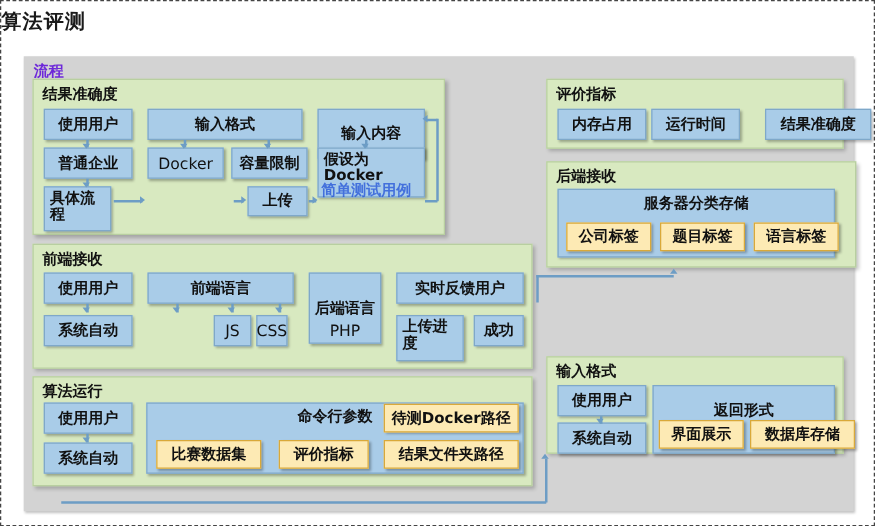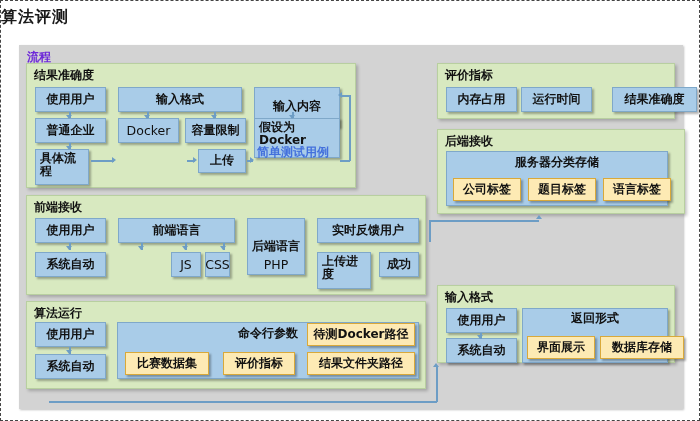--- a/index.html
+++ b/index.html
@@ -269,21 +269,21 @@
       <div class="bbox topalign" style="left:8px; top:21px; width:222px; height:55px; justify-content:center; align-items:flex-start; padding-top:4px;">服务器分类存储</div>
       <div class="ybox" style="left:15px; top:48px; width:68px; height:23px;">公司标签</div>
       <div class="ybox" style="left:90px; top:48px; width:68px; height:23px;">题目标签</div>
       <div class="ybox" style="left:165px; top:48px; width:68px; height:23px;">语言标签</div>
     </div>
 
     <div class="group" style="left:418px; top:240px; width:238px; height:78px;">
       <div class="group-label">输入格式</div>
       <div class="bbox" style="left:8px; top:22px; width:71px; height:25px;">使用用户</div>
       <div class="bbox" style="left:8px; top:52px; width:71px; height:25px;">系统自动</div>
-      <div class="bbox topalign" style="left:84px; top:22px; width:146px; height:55px; justify-content:center; align-items:flex-start; padding-top:3px;">返回形式</div>
+      <div class="bbox topalign" style="left:84px; top:22px; width:146px; height:55px; justify-content:center; align-items:flex-start; padding-top:13px;">返回形式</div>
       <div class="ybox" style="left:89px; top:50px; width:68px; height:23px;">界面展示</div>
       <div class="ybox" style="left:162px; top:50px; width:84px; height:23px;">数据库存储</div>
       <div class="conn conn-v" style="left:42px; top:47px; height:6px;"></div>
       <div class="arrowhead-down" style="left:39px; top:49px;"></div>
     </div>
 
     <div class="conn conn-v" style="left:410px; top:175px; height:22px;"></div>
     <div class="conn conn-h" style="left:410px; top:175px; width:110px;"></div>
     <div class="arrowhead-up" style="left:517px; top:170px;"></div>
 

